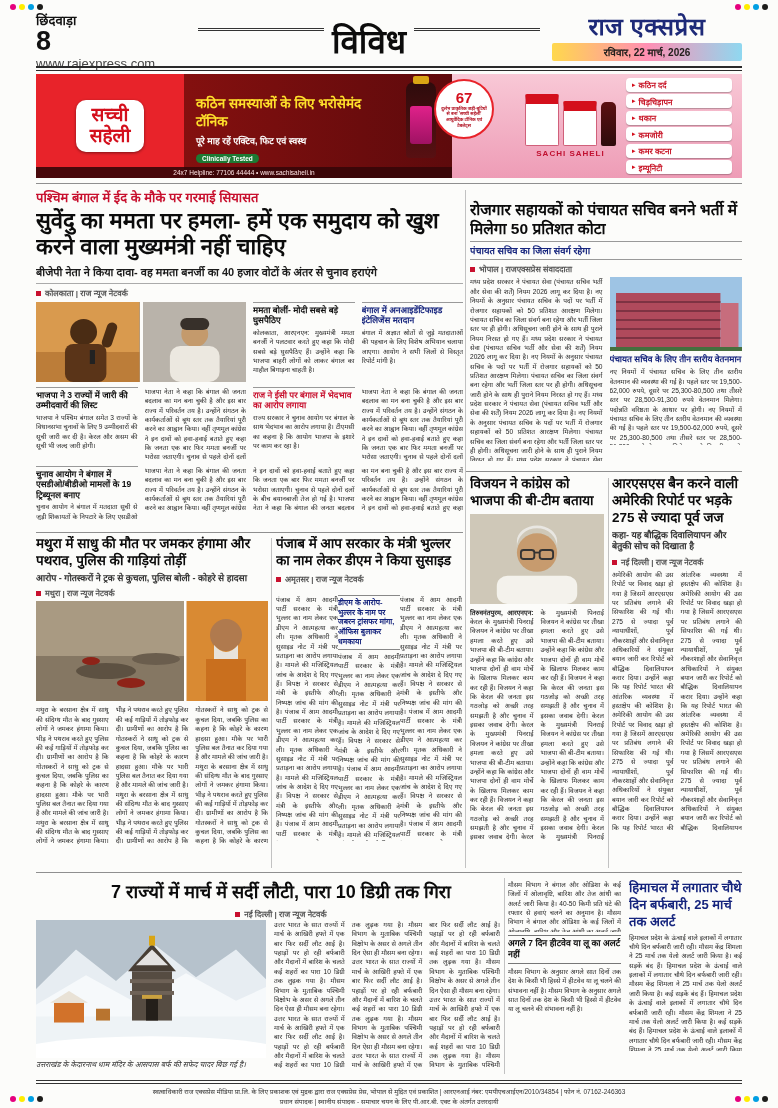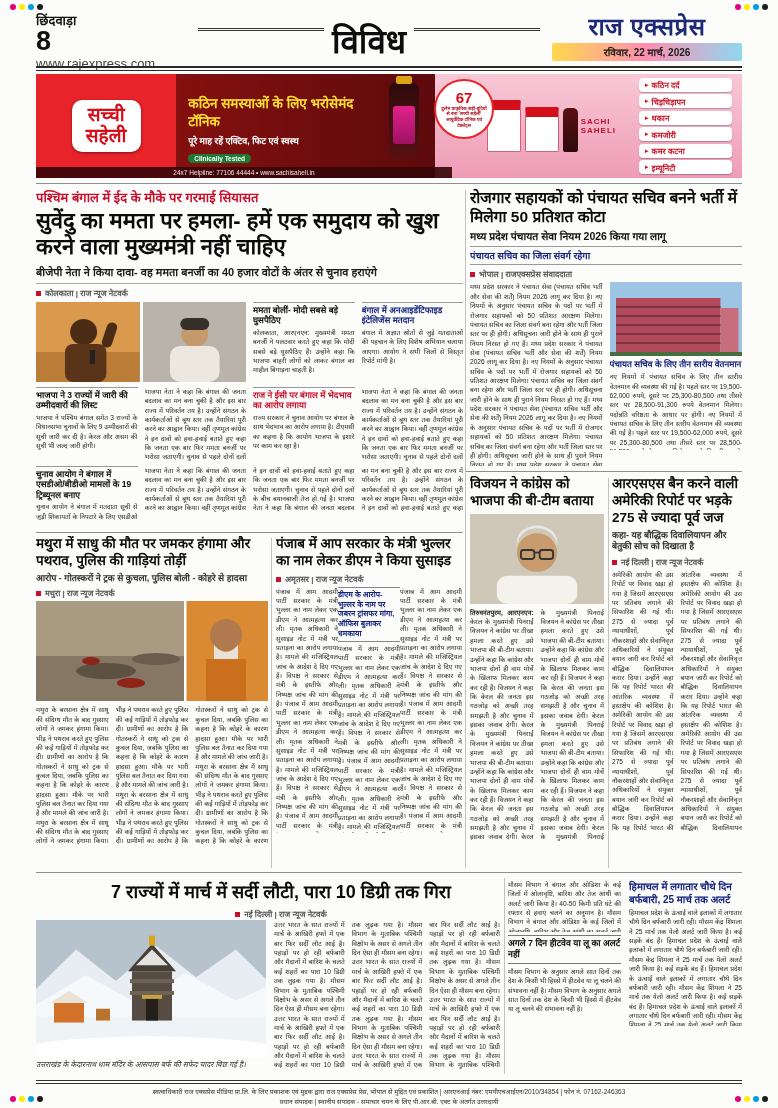--- a/index.html
+++ b/index.html
@@ -34,21 +34,21 @@
 .ad-sub{font-size:9px;font-weight:700;margin-top:4px}
 .ad-badge{display:inline-block;margin-top:5px;background:#1d7a33;color:#fff;font-size:6.5px;font-weight:700;padding:1px 6px;border-radius:6px}
 .ad-bottle{position:absolute;right:16px;top:8px;width:30px;height:76px;background:linear-gradient(180deg,#2e0b0c,#581012);border-radius:8px 8px 4px 4px}
 .bottle-cap{position:absolute;left:7px;top:-6px;width:16px;height:8px;background:#d9a514;border-radius:2px}
 .bottle-label{position:absolute;left:4px;top:24px;width:22px;height:38px;background:linear-gradient(180deg,#e0218a,#9f1263);border-radius:3px}
 .ad-helpline{position:absolute;left:0;bottom:0;width:416px;text-align:center;font-size:6.5px;color:#ffe3e3;background:rgba(54,6,8,.9);padding:2px 0}
 .ad-circle{position:absolute;left:398px;top:5px;width:60px;height:60px;border-radius:50%;background:#fff;border:2px solid #e8232a;display:flex;flex-direction:column;align-items:center;justify-content:center;text-align:center;padding:4px;z-index:3}
 .ad-circle-num{font-size:15px;font-weight:800;color:#d40f1c;line-height:1}
 .ad-circle-txt{font-size:4.7px;font-weight:700;color:#b01020;line-height:1.2;margin-top:1px}
 .ad-right{flex:1;background:linear-gradient(180deg,#f8c8d6,#ee9cb6);display:flex;align-items:center;justify-content:flex-end;gap:10px;padding:8px 10px 8px 52px}
-.ad-prodwrap{display:flex;flex-direction:row;align-items:center;gap:3px}
+.ad-prodwrap{display:flex;flex-direction:column;align-items:center;gap:3px}
 .ad-products{display:flex;align-items:flex-end;gap:4px}
 .carton{width:34px;height:52px;background:#fff;border:1px solid #d0607a;border-top:10px solid #d40f1c;border-radius:2px}
 .carton.c2{height:45px}
 .mini-bottle{width:15px;height:44px;background:linear-gradient(180deg,#5c1012,#2e0b0c);border-radius:5px 5px 2px 2px}
 .ad-prodname{font-size:8px;font-weight:800;color:#c01030;letter-spacing:1px}
 .ad-ailments{width:106px;display:flex;flex-direction:column;gap:2.5px}
 .pill{display:flex;align-items:center;gap:3px;background:#fff;border-radius:4px;padding:1.5px 6px;font-size:8px;font-weight:800;color:#c81426;box-shadow:0 1px 1px rgba(0,0,0,.25);overflow:hidden;white-space:nowrap}
 .pill-arrow{color:#d40f1c;font-size:7px}
 
 .hline{position:absolute;background:#8f8f8f;height:1px}
@@ -77,30 +77,30 @@
 .boxhd.red{color:#c8102e}
 
 .p-sub1{font-size:10.5px;font-weight:800;margin-top:3px;color:#111}
 .p-bar{margin-top:3px;border-top:1px solid #999;border-bottom:1px solid #999;padding:2px 0;font-size:9.5px;font-weight:800;color:#15247d}
 .p-flex{display:flex;gap:7px;margin-top:3px;height:184px;overflow:hidden}
 .p-col{flex:1;overflow:hidden}
 .imgbox{width:100%;overflow:hidden;background:#ccc}
 .imgbox svg{display:block;width:100%;height:100%}
 .sub-navy{font-size:8.6px;font-weight:800;color:#15247d;line-height:1.25;margin:3px 0 2px}
 
-.pj-flex{display:flex;margin-top:3px;height:246px;overflow:hidden}
+.pj-flex{display:flex;margin-top:11px;height:246px;overflow:hidden}
 .pj-col{flex:1;overflow:hidden}
 .pj-box{border-top:1px solid #888;border-bottom:1px solid #888;padding:2px 0;font-size:7.6px;font-weight:800;color:#15247d;line-height:1.3;margin-bottom:2px}
 
 .w-headline{font-size:18px;font-weight:800;white-space:nowrap;overflow:hidden;text-align:center;color:#0b0b0b}
 .w-byline{text-align:center;margin-top:3px}
 .w-byline .byline{display:inline-block;margin-top:0}
 .alert-hl{font-size:13px;font-weight:800;color:#c8102e;line-height:1.25}
 .w-box{border-top:1px solid #777;border-bottom:1px solid #777;padding:2px 0;font-size:8.8px;font-weight:800;color:#0b0b0b;margin:3px 0;line-height:1.3}
-.him-hl{font-size:10px;font-weight:800;color:#15247d;line-height:1.3;margin-bottom:2px}
+.him-hl{font-size:13px;font-weight:800;color:#15247d;line-height:1.3;margin-bottom:2px}
 .caption{font-size:7.5px;font-style:italic;color:#333;margin-top:2px;line-height:1.3}
 
 .foot-rule{border-top:1.5px solid #333;border-bottom:1px solid #333;height:4px;margin-bottom:3px}
 .foot{font-size:6.5px;color:#333;text-align:center;line-height:1.5;white-space:nowrap;overflow:hidden}
 </style>
 </head>
 <body>
 
 <div class="sheet">
 
@@ -261,23 +261,22 @@
       </div>
       <div class="cell body-txt" style="grid-area:bb">भाजपा नेता ने कहा कि बंगाल की जनता बदलाव का मन बना चुकी है और इस बार राज्य में परिवर्तन तय है। उन्होंने संगठन के कार्यकर्ताओं से बूथ स्तर तक तैयारियां पूरी करने का आह्वान किया। वहीं तृणमूल कांग्रेस ने इन दावों को हवा-हवाई बताते हुए कहा कि जनता एक बार फिर ममता बनर्जी पर भरोसा जताएगी। चुनाव से पहले दोनों दलों के बीच बयानबाजी तेज हो गई है। भाजपा नेता ने कहा कि बंगाल की जनता बदलाव का मन बना चुकी है और इस बार राज्य में परिवर्तन तय है। उन्होंने संगठन के कार्यकर्ताओं से बूथ स्तर तक तैयारियां पूरी करने का आह्वान किया। वहीं तृणमूल कांग्रेस ने इन दावों को हवा-हवाई बताते हुए कहा कि जनता एक बार फिर ममता बनर्जी पर भरोसा जताएगी। चुनाव से पहले दोनों दलों के बीच बयानबाजी तेज हो गई है।</div>
       <div class="cell" style="grid-area:s3">
         <div class="boxhd">चुनाव आयोग ने बंगाल में एसडीओ/बीडीओ मामलों के 19 ट्रिब्यूनल बनाए</div>
         <div class="body-txt">चुनाव आयोग ने बंगाल में मतदाता सूची से जुड़ी शिकायतों के निपटारे के लिए एसडीओ और बीडीओ स्तर पर 19 ट्रिब्यूनल बनाए हैं।</div>
       </div>
       <div class="cell body-txt cols3" style="grid-area:bc">भाजपा नेता ने कहा कि बंगाल की जनता बदलाव का मन बना चुकी है और इस बार राज्य में परिवर्तन तय है। उन्होंने संगठन के कार्यकर्ताओं से बूथ स्तर तक तैयारियां पूरी करने का आह्वान किया। वहीं तृणमूल कांग्रेस ने इन दावों को हवा-हवाई बताते हुए कहा कि जनता एक बार फिर ममता बनर्जी पर भरोसा जताएगी। चुनाव से पहले दोनों दलों के बीच बयानबाजी तेज हो गई है। भाजपा नेता ने कहा कि बंगाल की जनता बदलाव का मन बना चुकी है और इस बार राज्य में परिवर्तन तय है। उन्होंने संगठन के कार्यकर्ताओं से बूथ स्तर तक तैयारियां पूरी करने का आह्वान किया। वहीं तृणमूल कांग्रेस ने इन दावों को हवा-हवाई बताते हुए कहा कि जनता एक बार फिर ममता बनर्जी पर भरोसा जताएगी। चुनाव से पहले दोनों दलों के बीच बयानबाजी तेज हो गई है। भाजपा नेता ने कहा कि बंगाल की जनता बदलाव का मन बना चुकी है और इस बार राज्य में परिवर्तन तय है। उन्होंने संगठन के कार्यकर्ताओं से बूथ स्तर तक तैयारियां पूरी करने का आह्वान किया। वहीं तृणमूल कांग्रेस ने इन दावों को हवा-हवाई बताते हुए कहा कि जनता एक बार फिर ममता बनर्जी पर भरोसा जताएगी। चुनाव से पहले दोनों दलों के बीच बयानबाजी तेज हो गई है।</div>
     </div>
   </article>
 
-  <article class="abs" style="left:470px;top:188px;width:272px;height:278px;overflow:hidden">
+  <article class="abs" style="left:470px;top:200px;width:272px;height:278px;overflow:hidden">
     <div class="hl-lg">रोजगार सहायकों को पंचायत सचिव बनने भर्ती में मिलेगा 50 प्रतिशत कोटा</div>
-    <div class="p-sub1">मध्य प्रदेश पंचायत सेवा नियम 2026 किया गया लागू</div>
     <div class="p-bar">पंचायत सचिव का जिला संवर्ग रहेगा</div>
     <div class="byline">भोपाल | राजएक्सप्रेस संवाददाता</div>
     <div class="p-flex">
       <div class="p-col body-txt">मध्य प्रदेश सरकार ने पंचायत सेवा (पंचायत सचिव भर्ती और सेवा की शर्तें) नियम 2026 लागू कर दिया है। नए नियमों के अनुसार पंचायत सचिव के पदों पर भर्ती में रोजगार सहायकों को 50 प्रतिशत आरक्षण मिलेगा। पंचायत सचिव का जिला संवर्ग बना रहेगा और भर्ती जिला स्तर पर ही होगी। अधिसूचना जारी होने के साथ ही पुराने नियम निरस्त हो गए हैं। मध्य प्रदेश सरकार ने पंचायत सेवा (पंचायत सचिव भर्ती और सेवा की शर्तें) नियम 2026 लागू कर दिया है। नए नियमों के अनुसार पंचायत सचिव के पदों पर भर्ती में रोजगार सहायकों को 50 प्रतिशत आरक्षण मिलेगा। पंचायत सचिव का जिला संवर्ग बना रहेगा और भर्ती जिला स्तर पर ही होगी। अधिसूचना जारी होने के साथ ही पुराने नियम निरस्त हो गए हैं। मध्य प्रदेश सरकार ने पंचायत सेवा (पंचायत सचिव भर्ती और सेवा की शर्तें) नियम 2026 लागू कर दिया है। नए नियमों के अनुसार पंचायत सचिव के पदों पर भर्ती में रोजगार सहायकों को 50 प्रतिशत आरक्षण मिलेगा। पंचायत सचिव का जिला संवर्ग बना रहेगा और भर्ती जिला स्तर पर ही होगी। अधिसूचना जारी होने के साथ ही पुराने नियम निरस्त हो गए हैं। मध्य प्रदेश सरकार ने पंचायत सेवा (पंचायत सचिव भर्ती और सेवा की शर्तें) नियम 2026 लागू कर दिया है। नए नियमों के अनुसार पंचायत सचिव के पदों पर भर्ती में रोजगार सहायकों को 50 प्रतिशत आरक्षण मिलेगा। पंचायत सचिव का जिला संवर्ग बना रहेगा और भर्ती जिला स्तर पर ही होगी। अधिसूचना जारी होने के साथ ही पुराने नियम निरस्त हो गए हैं।</div>
       <div class="p-col">
         <div class="imgbox" style="height:74px">
           <svg viewBox="0 0 132 74" preserveAspectRatio="none">
               <rect width="132" height="74" fill="#9ec4e4"></rect>
               <rect x="6" y="16" width="104" height="58" fill="#b04a5c"></rect>
               <rect x="110" y="26" width="18" height="48" fill="#c76d7d"></rect>

